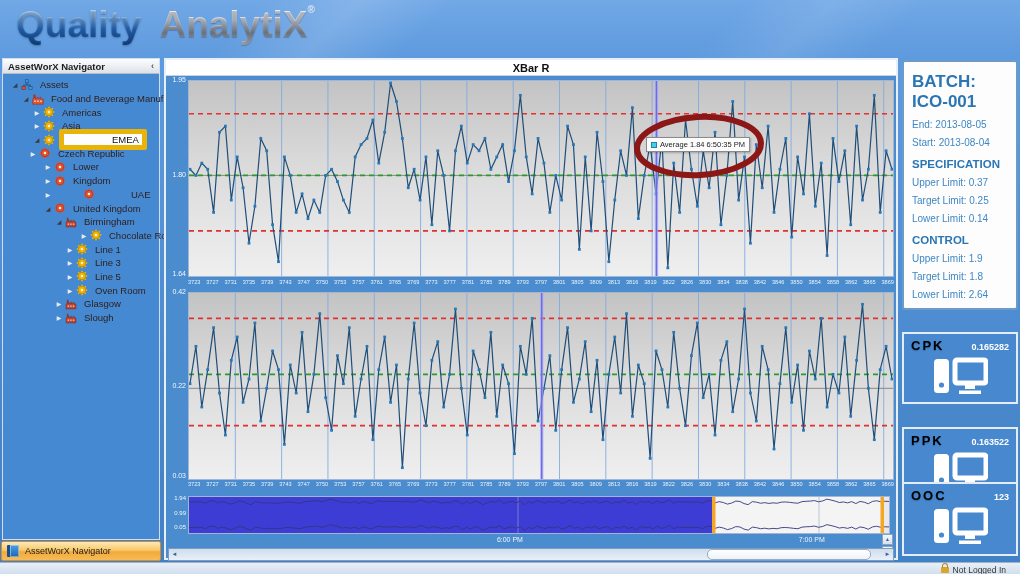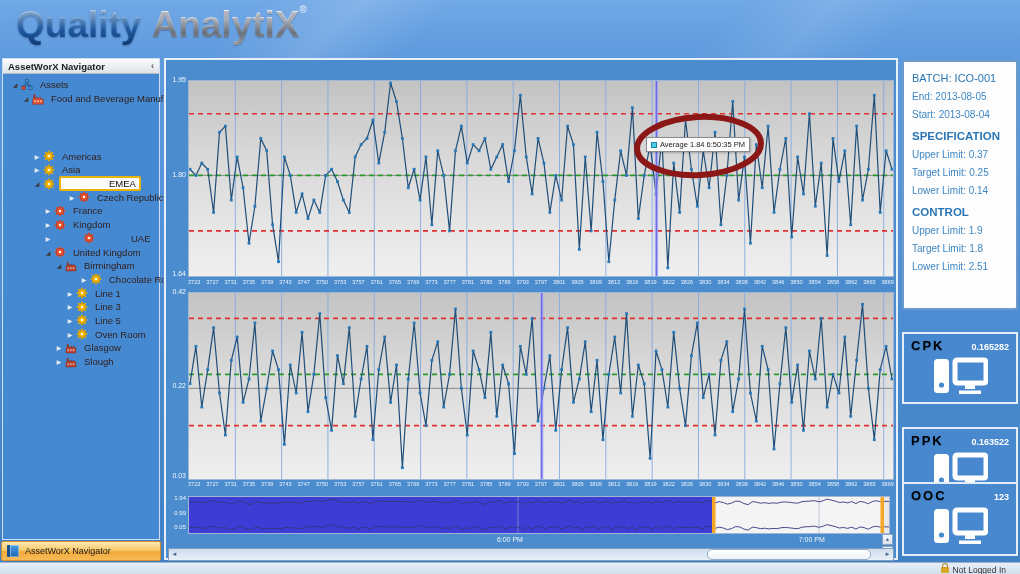--- a/index.html
+++ b/index.html
@@ -16,41 +16,41 @@
   
   .logo { position:absolute; left:16px; top:4px; font-size:37px; font-weight:bold; letter-spacing:0px; }
   .logo .w1 {
     background:linear-gradient(180deg,#eaf5ff 0%,#9cc8f0 30%,#2f72c2 62%,#16457f 100%);
     -webkit-background-clip:text; background-clip:text; color:transparent;
     text-shadow:0 1px 2px rgba(10,40,90,.35);
   }
   .logo .w2 {
     background:linear-gradient(180deg,#ffffff 0%,#d9dde3 40%,#878d96 70%,#c2c7cf 100%);
     -webkit-background-clip:text; background-clip:text; color:transparent;
-    margin-left:10px; text-shadow:0 1px 1px rgba(40,50,70,.3);
+    margin-left:18px; text-shadow:0 1px 1px rgba(40,50,70,.3);
   }
   .logo .reg { font-size:10px; color:#dfe7f2; vertical-align:top; }
 
   
   .sidebar { position:absolute; left:2px; top:58px; width:158px; height:482px;
     background:#4489d2; border:1px solid #cfdff0; }
   .sidebar-header { height:15px; background:linear-gradient(180deg,#fdfdfe,#dde2e8);
     border-bottom:1px solid #b4bcc6; display:flex; align-items:center; padding:0 5px;
     font-size:9.5px; font-weight:bold; color:#1c1c1c; }
   .sidebar-header .sp { flex:1; }
   .sidebar-header .collapse { font-size:9px; color:#555; cursor:pointer; }
   .tree { padding-top:4px; }
   .tree-row { height:13.7px; display:flex; align-items:center; font-size:9.5px; color:#32201c; white-space:nowrap; }
   .tree-row .exp { width:8px; font-size:6px; font-family:"DejaVu Sans",sans-serif; flex:none; text-align:center; }
   .tree-row .exp.open { color:#3b3b3b; }
   .tree-row .exp.closed { color:#e2ebf6; text-shadow:0 0 1px #7d93ad; }
   .tree-row .ticon { width:13px; height:12px; flex:none; margin:0 3px 0 2px; }
   .tree-row .ticon svg { width:12px; height:12px; display:block; }
   .tree-row .tlabel { padding:0 3px; }
-  .tree-row.selected .tlabel { background:#fdfdfd; border:2px solid #eab308; border-radius:2px; color:#101010;padding-left:48px; }
+  .tree-row.selected .tlabel { background:#fdfdfd; border:5px solid #eab308; border-radius:2px; color:#101010;padding-left:48px; }
 
   
   .chart-panel { position:absolute; left:164px; top:58px; width:734px; height:502px;
     background:#4a8ccd; border:2px solid #e7eff9; }
   .chart-title { height:16px; background:#ffffff; display:flex; align-items:center; justify-content:center;
     font-size:11px; font-weight:bold; color:#101010; border-bottom:1px solid #c5d4e6; }
   .plot { position:absolute; left:22px; background:linear-gradient(180deg,#c3c3c3 0%,#d9d9d9 40%,#efefef 100%);
     border:1px solid #9fb6d4; }
   .plot svg { display:block; }
   #plot1 { top:20px; width:706px; height:197px; }
@@ -78,21 +78,21 @@
     border:1px solid #97aec8; border-radius:5px; cursor:grab; }
 
   .tooltip { position:absolute; left:646px; top:137px; height:15px; background:#fcfcfc; border:1px solid #8a8a8a;
     display:flex; align-items:center; padding:0 4px; font-size:7.5px; color:#222; box-shadow:1px 1px 2px rgba(0,0,0,.25);justify-content:flex-end; }
   .tooltip .swatch { width:6px; height:6px; background:#45d0e6; border:1px solid #1f85a8; margin-right:3px; }
   .annotation { position:absolute; left:630px; top:110px; width:140px; height:72px; pointer-events:none; }
 
   
   .batch-panel { position:absolute; left:902px; top:60px; width:116px; height:250px;
     background:#fdfdfd; border:2px solid #6d9bc9; border-radius:3px; padding:10px 8px; }
-  .bp-title { font-size:11px; font-weight:normal; color:#2a76b4; margin-bottom:7px; }
+  .bp-title { font-size:17px; font-weight:bold; color:#2a76b4; margin-bottom:7px; }
   .bp-line { font-size:10px; color:#3e87c4; margin-bottom:7px; }
   .bp-header { font-size:11.5px; font-weight:bold; color:#2a76b4; margin:10px 0 7px 0; }
 
   .metric-box { position:absolute; left:902px; width:116px; height:72px; background:#4788cf;
     border:2px solid rgba(255,255,255,.85); padding:4px 7px; }
   #metric-0 { top:332px; } #metric-1 { top:427px; } #metric-2 { top:482px; height:74px; }
   .metric-head { display:flex; align-items:baseline; }
   .metric-label { font-size:13px; color:#000000; letter-spacing:2px; font-weight:bold;
     text-shadow:0 1px 1px rgba(30,60,100,.4); flex:1; }
   .metric-value { font-size:9px; font-weight:bold; color:#ffffff; }
@@ -149,21 +149,21 @@
           <svg viewBox="0 0 16 16">
             <rect x="2" y="2" width="2.6" height="6" fill="#a83020"></rect>
     <path d="M1 15 V8 L4.5 5.4 V8 L8 5.4 V8 L11.5 5.4 V8 H15 V15 Z" fill="#e25237" stroke="#8c2f1c" stroke-width="0.7"></path>
     <rect x="3" y="10" width="2" height="2" fill="#ffd9b0"></rect>
             <rect x="7" y="10" width="2" height="2" fill="#ffd9b0"></rect>
             <rect x="11" y="10" width="2" height="2" fill="#ffd9b0"></rect>
           </svg>
         </span>
         <span class="tlabel">Food and Beverage Manufacturing</span>
       </div>
-      <div class="tree-row" style="padding-left: 30px; margin-top: 44px;">
+      <div class="tree-row" style="padding-left: 30px;">
         <span class="exp closed">▶</span>
         <span class="ticon">
           <svg viewBox="0 0 16 16">
             <g stroke="#f2b400" stroke-width="2.3">
   <line x1="8" y1="1" x2="8" y2="3.4"></line>
               <line x1="8" y1="12.6" x2="8" y2="15"></line>
   <line x1="1" y1="8" x2="3.4" y2="8"></line>
               <line x1="12.6" y1="8" x2="15" y2="8"></line>
   <line x1="3" y1="3" x2="4.7" y2="4.7"></line>
               <line x1="11.3" y1="11.3" x2="13" y2="13"></line>
@@ -209,21 +209,21 @@
               <line x1="11.3" y1="11.3" x2="13" y2="13"></line>
   <line x1="3" y1="13" x2="4.7" y2="11.3"></line>
               <line x1="11.3" y1="4.7" x2="13" y2="3"></line>
             </g>
   <circle cx="8" cy="8" r="5" fill="#f2b400" stroke="#b98500" stroke-width="0.8"></circle>
   <circle cx="8" cy="8" r="1.7" fill="#fff3d0"></circle>
           </svg>
         </span>
         <span class="tlabel">EMEA</span>
       </div>
-      <div class="tree-row" style="padding-left: 65px;">
+      <div class="tree-row" style="padding-left: 26px;">
         <span class="exp closed">▶</span>
         <span class="ticon">
           <svg viewBox="0 0 16 16">
             <g stroke="#e85030" stroke-width="2.3">
   <line x1="8" y1="1" x2="8" y2="3.4"></line>
               <line x1="8" y1="12.6" x2="8" y2="15"></line>
   <line x1="1" y1="8" x2="3.4" y2="8"></line>
               <line x1="12.6" y1="8" x2="15" y2="8"></line>
   <line x1="3" y1="3" x2="4.7" y2="4.7"></line>
               <line x1="11.3" y1="11.3" x2="13" y2="13"></line>
@@ -247,21 +247,21 @@
               <line x1="12.6" y1="8" x2="15" y2="8"></line>
   <line x1="3" y1="3" x2="4.7" y2="4.7"></line>
               <line x1="11.3" y1="11.3" x2="13" y2="13"></line>
   <line x1="3" y1="13" x2="4.7" y2="11.3"></line>
               <line x1="11.3" y1="4.7" x2="13" y2="3"></line>
             </g>
   <circle cx="8" cy="8" r="5" fill="#e85030" stroke="#9c2f18" stroke-width="0.8"></circle>
   <circle cx="8" cy="8" r="1.7" fill="#fff3d0"></circle>
           </svg>
         </span>
-        <span class="tlabel">France</span>
+        <span class="tlabel">Lower</span>
       </div>
       <div class="tree-row" style="padding-left: 41px;">
         <span class="exp closed">▶</span>
         <span class="ticon">
           <svg viewBox="0 0 16 16">
             <g stroke="#e85030" stroke-width="2.3">
   <line x1="8" y1="1" x2="8" y2="3.4"></line>
               <line x1="8" y1="12.6" x2="8" y2="15"></line>
   <line x1="1" y1="8" x2="3.4" y2="8"></line>
               <line x1="12.6" y1="8" x2="15" y2="8"></line>
@@ -452,20 +452,21 @@
             <rect x="7" y="10" width="1.8" height="1.8" fill="#bcd6f0"></rect>
             <rect x="10.5" y="10" width="1.8" height="1.8" fill="#bcd6f0"></rect>
           </svg>
         </span>
         <span class="tlabel">Slough</span>
       </div>
     </div>
 </div>
 
 <div class="chart-panel">
+  <div class="chart-title">XBar R</div>
 
   <div class="plot" id="plot1">
       <svg width="704" height="195" viewBox="0 0 704 195">
         <line x1="46.31578947368421" y1="0" x2="46.31578947368421" y2="195" stroke="#7fa8e0" stroke-width="1" opacity="0.85"></line>
         <line x1="92.63157894736842" y1="0" x2="92.63157894736842" y2="195" stroke="#7fa8e0" stroke-width="1" opacity="0.85"></line>
         <line x1="138.94736842105263" y1="0" x2="138.94736842105263" y2="195" stroke="#7fa8e0" stroke-width="1" opacity="0.85"></line>
         <line x1="185.26315789473685" y1="0" x2="185.26315789473685" y2="195" stroke="#7fa8e0" stroke-width="1" opacity="0.85"></line>
         <line x1="231.57894736842107" y1="0" x2="231.57894736842107" y2="195" stroke="#7fa8e0" stroke-width="1" opacity="0.85"></line>
         <line x1="277.89473684210526" y1="0" x2="277.89473684210526" y2="195" stroke="#7fa8e0" stroke-width="1" opacity="0.85"></line>
         <line x1="324.2105263157895" y1="0" x2="324.2105263157895" y2="195" stroke="#7fa8e0" stroke-width="1" opacity="0.85"></line>
@@ -887,21 +888,21 @@
   <div class="bp-title">BATCH: ICO-001</div>
   <div class="bp-line">End: 2013-08-05</div>
   <div class="bp-line">Start: 2013-08-04</div>
   <div class="bp-header">SPECIFICATION</div>
   <div class="bp-line">Upper Limit: 0.37</div>
   <div class="bp-line">Target Limit: 0.25</div>
   <div class="bp-line">Lower Limit: 0.14</div>
   <div class="bp-header">CONTROL</div>
   <div class="bp-line">Upper Limit: 1.9</div>
   <div class="bp-line">Target Limit: 1.8</div>
-  <div class="bp-line">Lower Limit: 2.51</div>
+  <div class="bp-line">Lower Limit: 2.64</div>
 </div>
 
 <div class="metric-box" id="metric-0">
   <div class="metric-head">
     <span class="metric-label">CPK</span>
     <span class="metric-value">0.165282</span>
   </div>
   <div class="metric-icon">
       <svg width="56" height="40" viewBox="0 0 56 40">
   <rect x="2" y="3" width="15" height="34" rx="3.5" fill="#ffffff"></rect>

